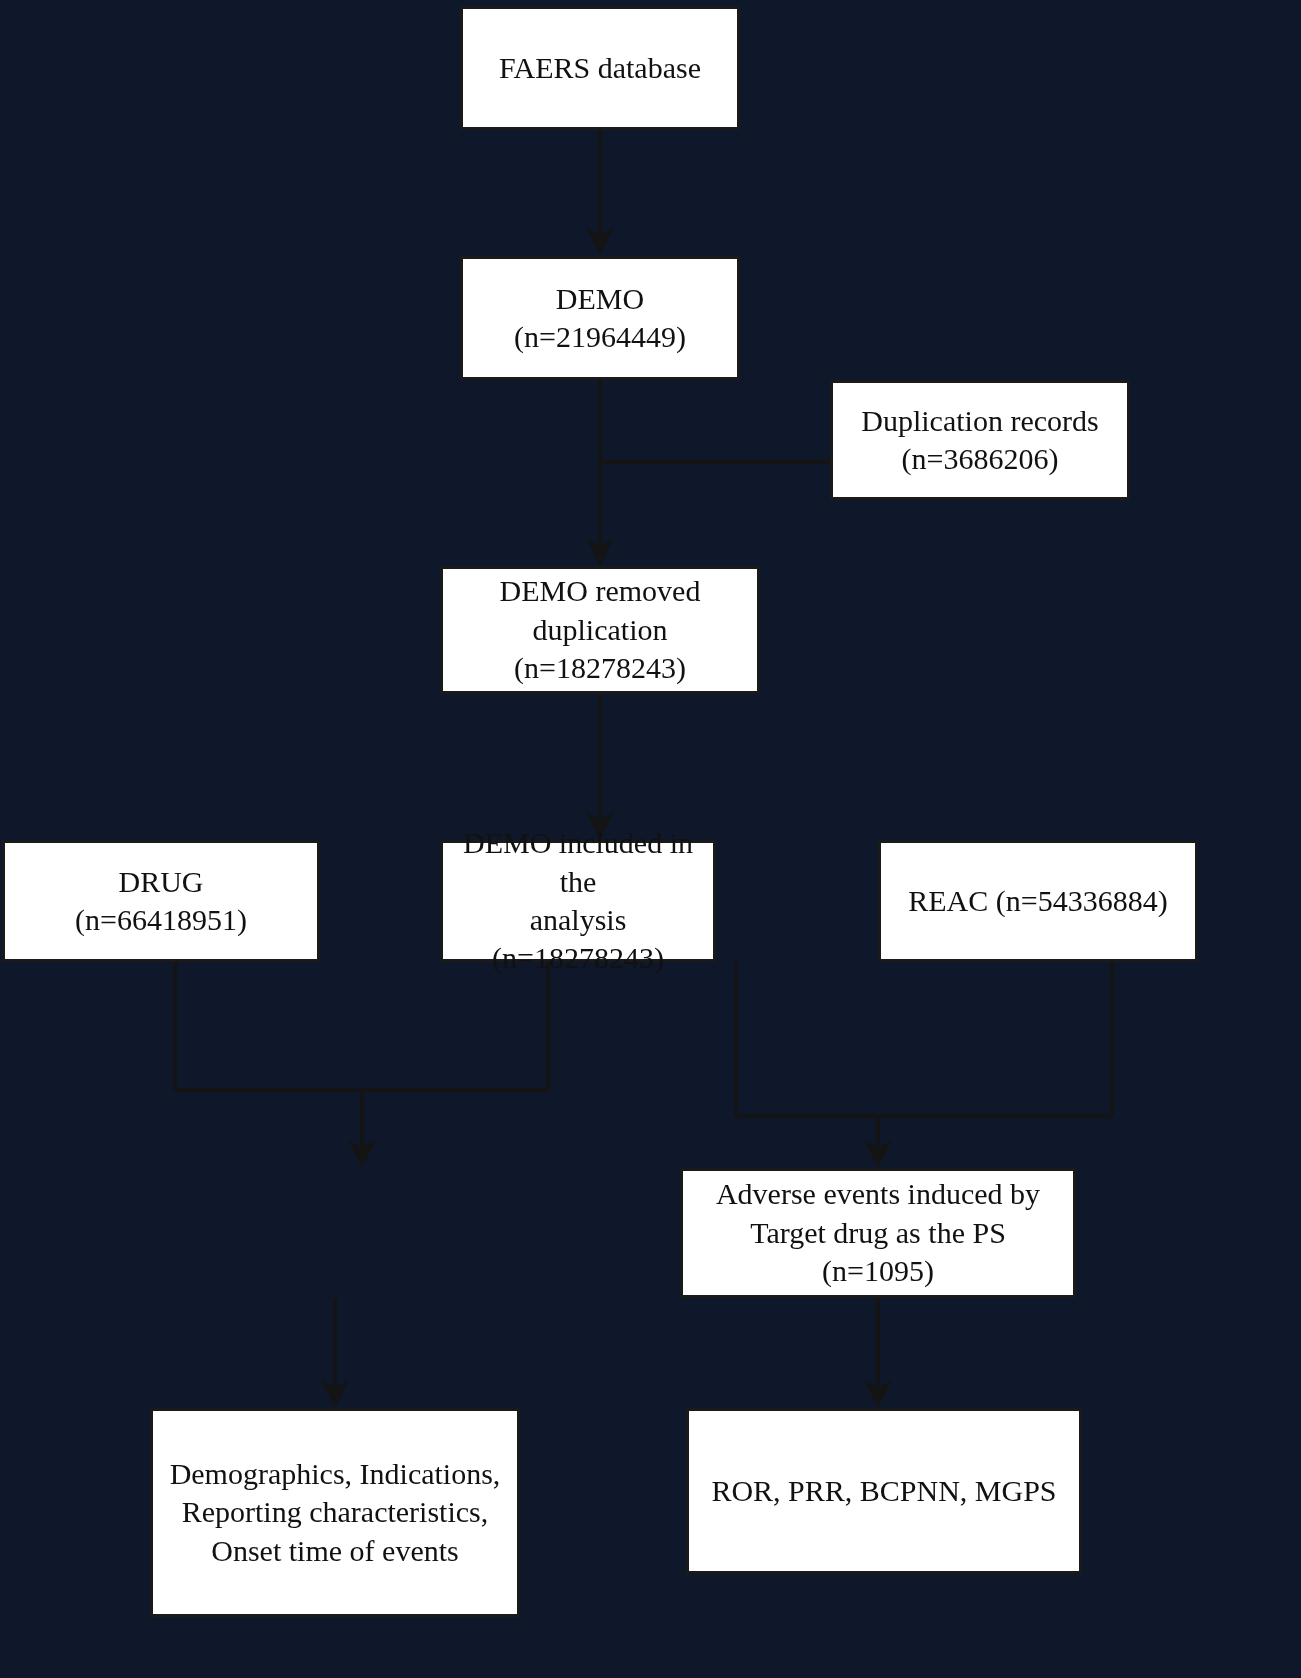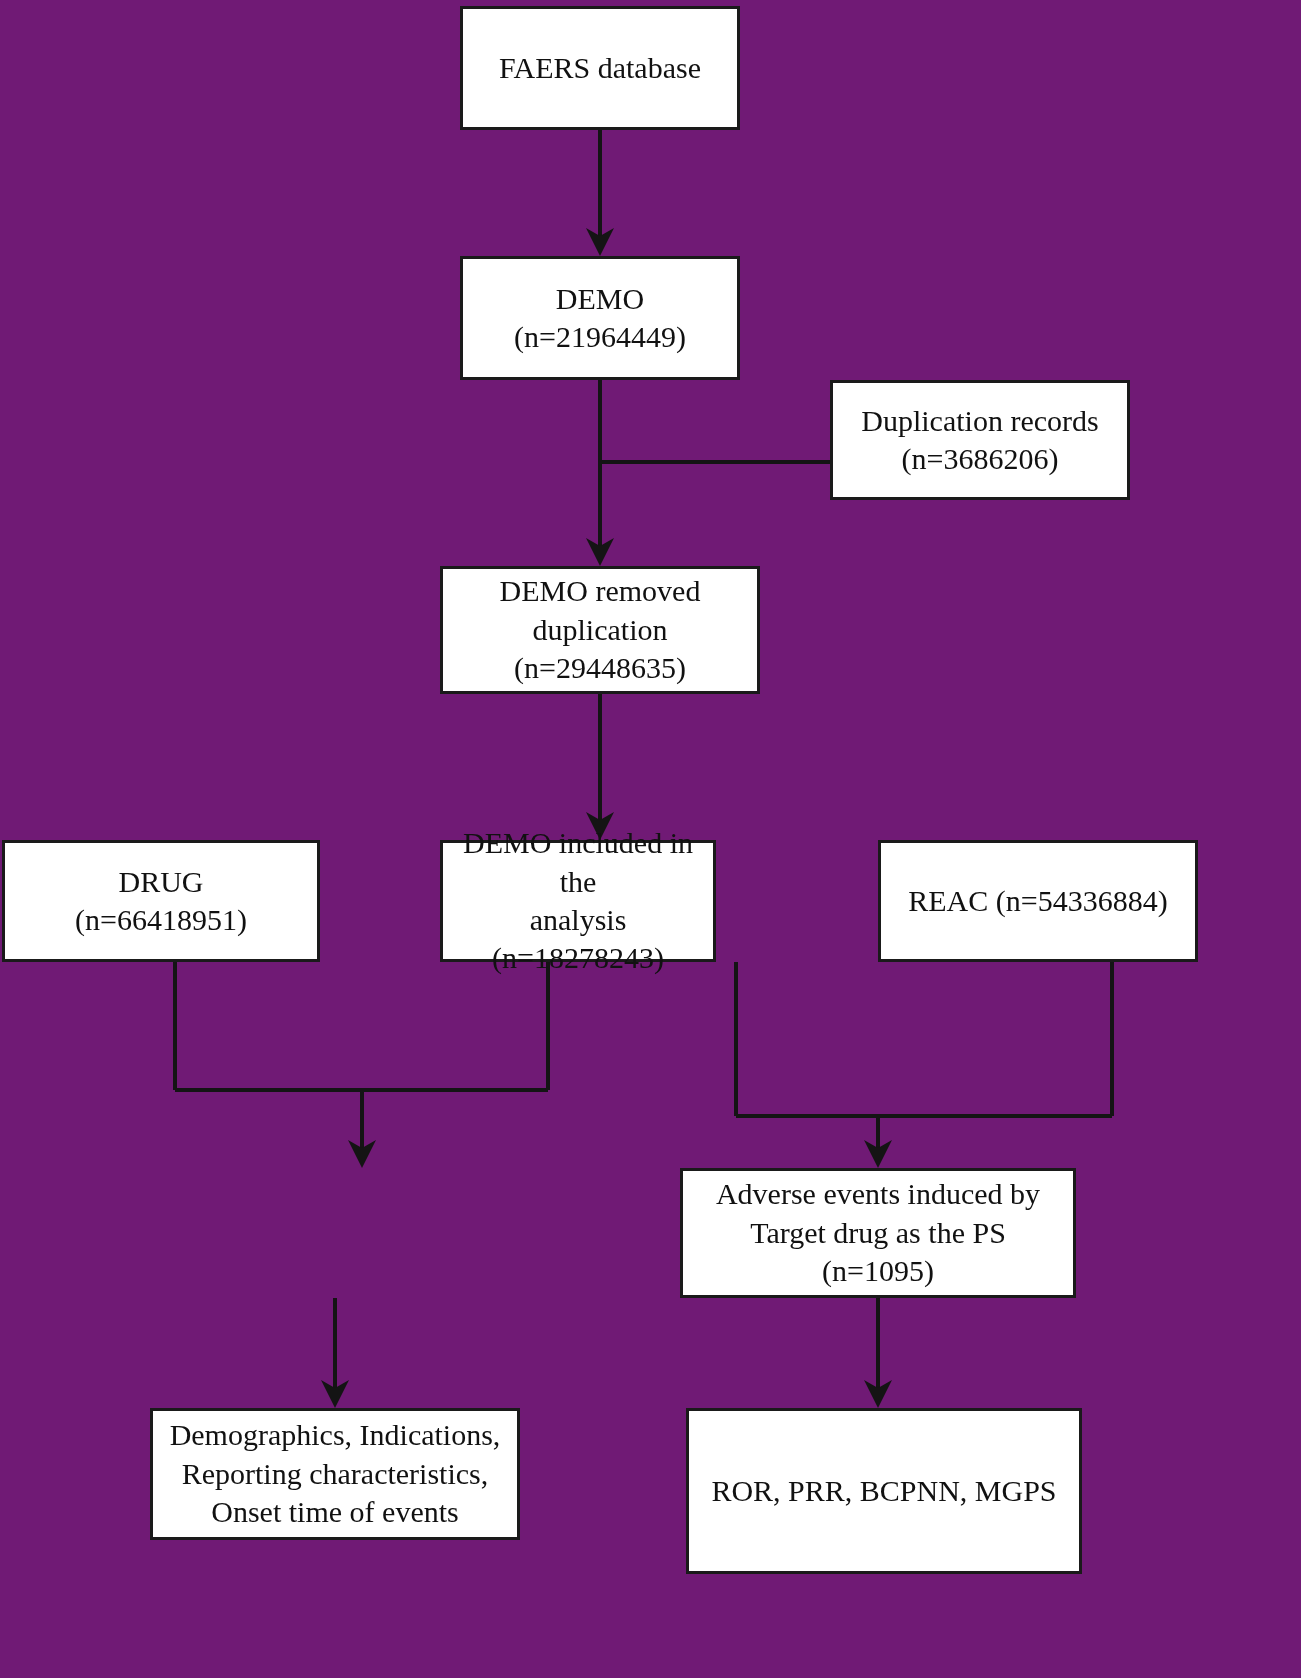--- a/index.html
+++ b/index.html
@@ -5,21 +5,21 @@
 <style>
   html, body {
     margin: 0;
     padding: 0;
     background: #ffffff;
   }
   #canvas {
     position: relative;
     width: 1301px;
     height: 1678px;
-    background: #701a75;
+    background: #0f172a;
     font-family: "Liberation Serif", "DejaVu Serif", serif;
     color: #111111;
     overflow: hidden;
   }
   .node {
     position: absolute;
     box-sizing: border-box;
     border: 3px solid #1a1a1a;
     background: #ffffff;
     display: flex;
@@ -117,21 +117,21 @@
 (n=21964449)</span>
   </div>
 
   <div class="node" style="left:830px; top:380px; width:300px; height:120px;">
     <span class="txt">Duplication records
 (n=3686206)</span>
   </div>
 
   <div class="node" style="left:440px; top:566px; width:320px; height:128px;">
     <span class="txt">DEMO removed
-duplication (n=29448635)</span>
+duplication (n=18278243)</span>
   </div>
 
   <div class="node" style="left:2px; top:840px; width:318px; height:122px;text-align:center;">
     <span class="txt">DRUG
 (n=66418951)</span>
   </div>
 
   <div class="node" style="left:440px; top:840px; width:276px; height:122px;">
     <span class="txt">DEMO included in the
 analysis (n=18278243)</span>
@@ -140,21 +140,21 @@
   <div class="node" style="left:878px; top:840px; width:320px; height:122px;">
     <span class="txt">REAC (n=54336884)</span>
   </div>
 
 
   <div class="node" style="left:680px; top:1168px; width:396px; height:130px;">
     <span class="txt">Adverse events induced by
 Target drug as the PS (n=1095)</span>
   </div>
 
-  <div class="node" style="left:150px; top:1408px; width:370px; height:132px;">
+  <div class="node" style="left:150px; top:1408px; width:370px; height:209px;">
     <span class="txt">Demographics, Indications,
 Reporting characteristics,
 Onset time of events</span>
   </div>
 
   <div class="node" style="left:686px; top:1408px; width:396px; height:166px;">
     <span class="txt">ROR, PRR, BCPNN, MGPS</span>
   </div>
 
 </div>

